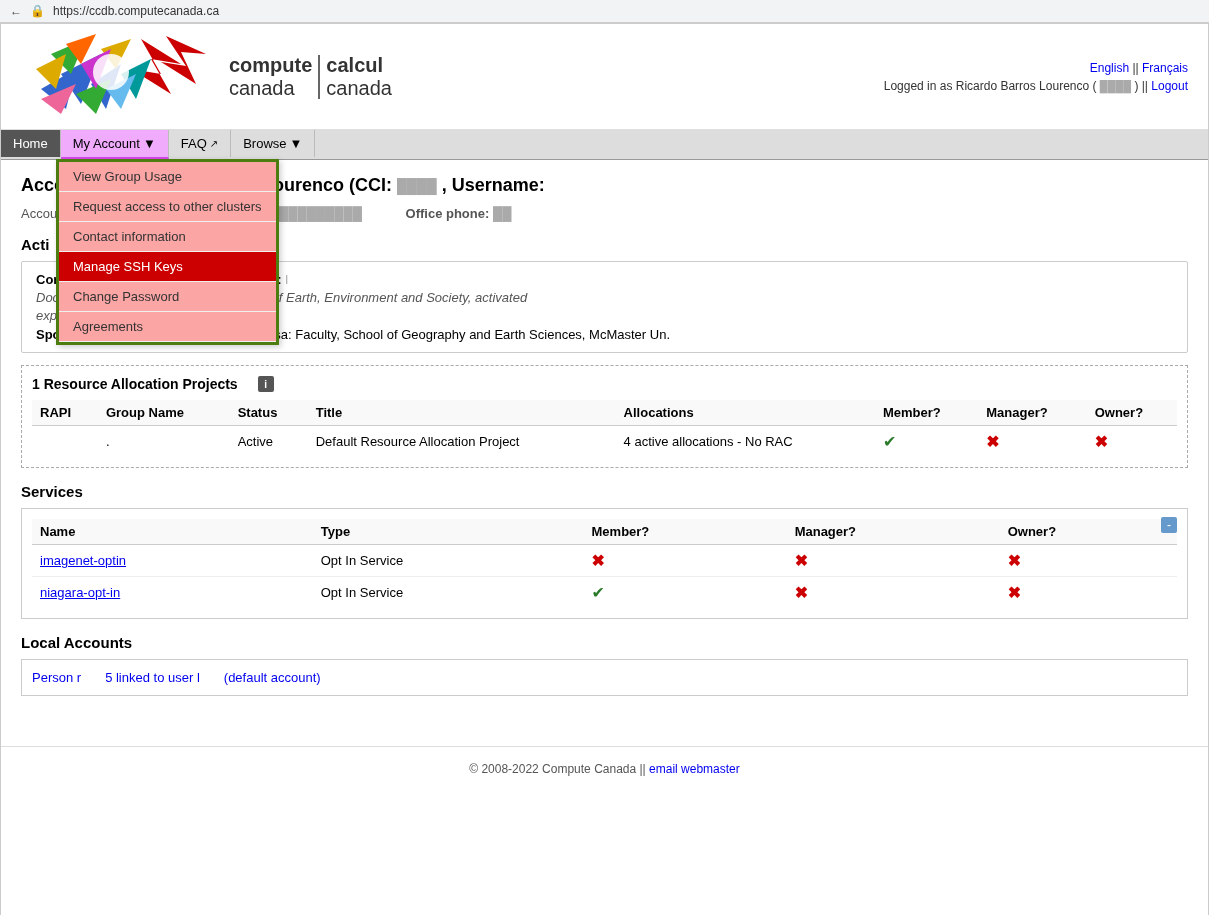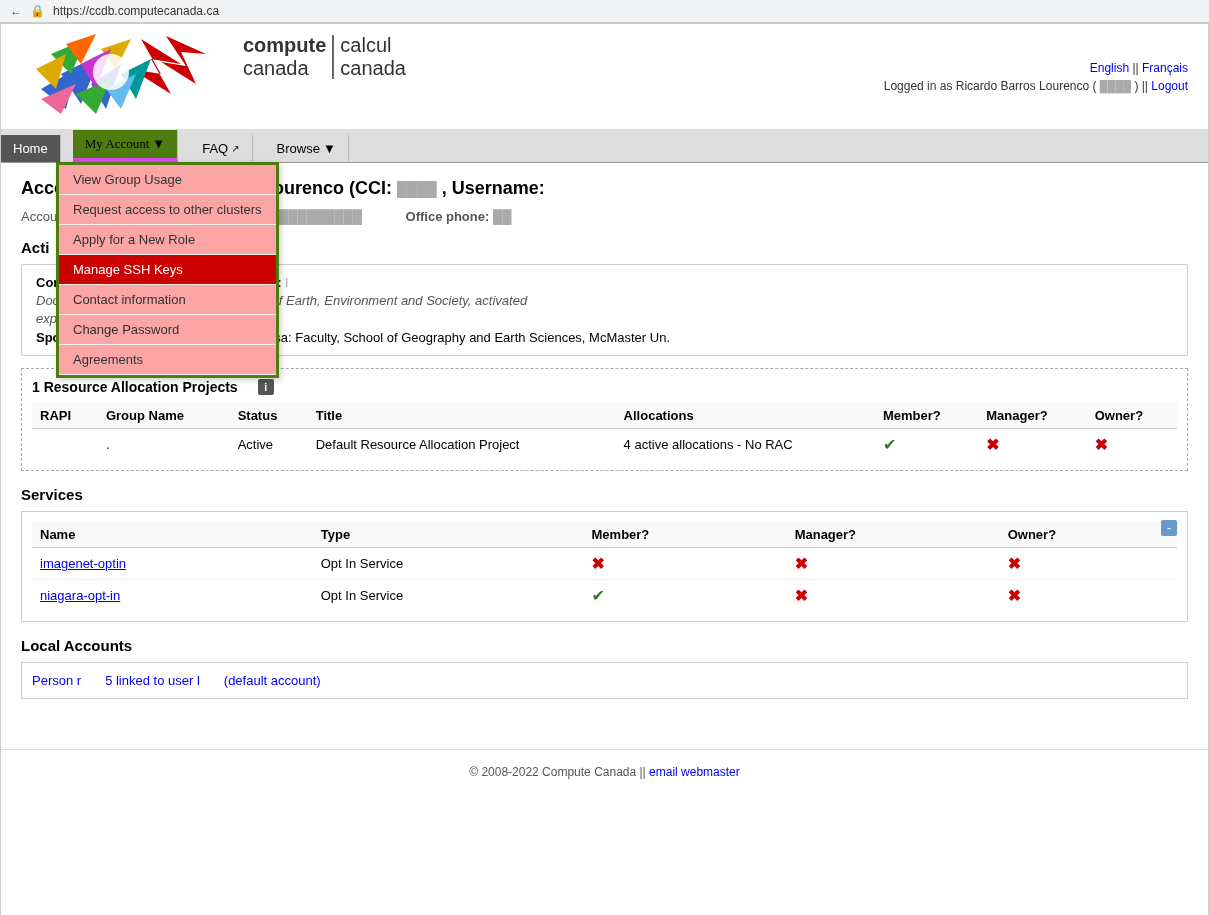--- a/index.html
+++ b/index.html
@@ -27,51 +27,51 @@
     
     .site-header {
       display: flex;
       align-items: center;
       justify-content: space-between;
       padding: 10px 20px;
       border-bottom: 1px solid #ddd;
     }
     .logo-area {
       display: flex;
-      gap: 22px;
+      align-items: center;
+      gap: 8px;
     }
     .header-right {
       font-size: 12px;
       color: #333;
       text-align: right;
     }
     .header-right a { color: #00e; text-decoration: none; }
     .header-right .lang-links { margin-bottom: 4px; }
 
     
     .main-nav {
       background: #ddd;
       display: flex;
-      align-items: flex-end;
+      align-items: flex-start;
       position: relative;
       border-bottom: 1px solid #999;
-      gap: 12px;
     }
     .nav-item {
       padding: 6px 12px;
       cursor: pointer;
       font-size: 13px;
       border-right: 1px solid #bbb;
       display: flex;
       align-items: center;
       gap: 3px;
       white-space: nowrap;
     }
     .nav-item.home { background: #555; color: #fff; }
-    .nav-item.active-dropdown { background: #4d7c0f; border-bottom: 4px solid #d946ef; font-family: Liberation Serif, serif; }
+    .nav-item.active-dropdown { background: #f0abfc; border-bottom: 2px solid #d946ef; }
 
     
     .dropdown-menu {
       position: absolute;
       top: 100%;
       left: 55px;
       background: #fca5a5;
       border: 3px solid #4d7c0f;
       z-index: 100;
       min-width: 200px;
@@ -266,21 +266,21 @@
       </svg>
 
       <div>
         <div style="display:flex; align-items:center; gap:6px; font-size:20px; color:#333;">
           <div>
             <div style="font-weight:bold;">compute</div>
             <div>canada</div>
           </div>
           <div style="border-left:2px solid #666; height:44px;"></div>
           <div>
-            <div style="font-weight:normal;">calcul</div>
+            <div style="font-weight:bold;">calcul</div>
             <div>canada</div>
           </div>
         </div>
       </div>
     </div>
 
     <div class="header-right">
       <div class="lang-links">
         <a>English</a>
         <span> || </span>
@@ -306,23 +306,22 @@
       <span style="font-size:10px;">↗</span>
     </div>
     <div class="nav-item">
       <span>Browse</span>
       <span>▼</span>
     </div>
 
     <div class="dropdown-menu">
       <div class="dropdown-item">View Group Usage</div>
       <div class="dropdown-item">Request access to other clusters</div>
-      <div class="dropdown-item">Apply for a New Role</div>
+      <div class="dropdown-item">Contact information</div>
       <div class="dropdown-item highlighted">Manage SSH Keys</div>
-      <div class="dropdown-item">Contact information</div>
       <div class="dropdown-item">Change Password</div>
       <div class="dropdown-item">Agreements</div>
     </div>
   </div>
 
   <div class="main-content">
 
     <div class="page-title">
       <span>Account for Ricardo Barros Lourenco (CCI:</span>
       <span style="color:#aaa; font-size:14px;">████</span>

